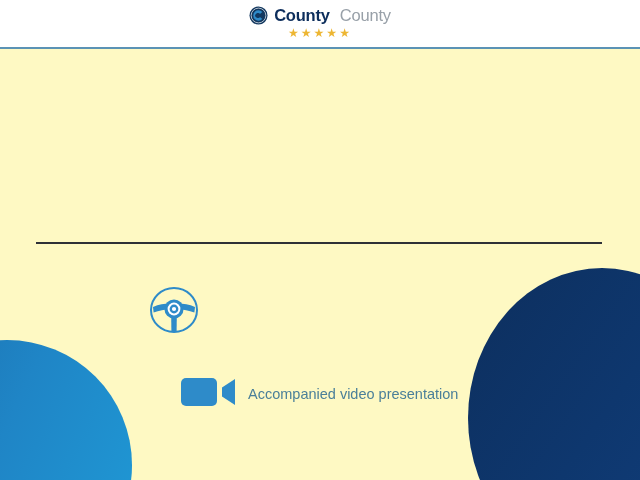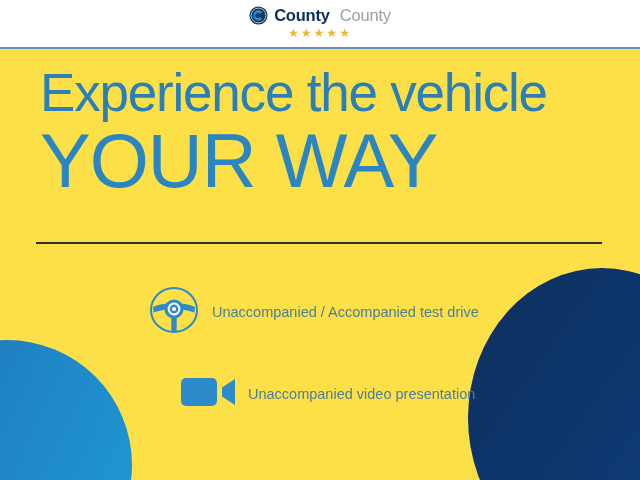--- a/index.html
+++ b/index.html
@@ -9,21 +9,21 @@
   }
   body {
     font-family: "Liberation Sans", sans-serif;
   }
 
   #banner {
     position: relative;
     width: 640px;
     height: 480px;
     overflow: hidden;
-    background: #fde047;
+    background: #fef9c3;
   }
 
   
   .deco-bl {
     position: absolute;
     left: -118px;
     top: 340px;
     width: 250px;
     height: 250px;
     border-radius: 50%;
@@ -180,50 +180,45 @@
           </svg>
         </span>
         <span class="brand-name">County</span>
         <span class="brand-sub">County</span>
       </div>
       <div class="stars">★★★★★</div>
     </div>
   </div>
   <div class="header-rule"></div>
 
-  <div class="headline">
-    <div class="headline-1">Experience the vehicle</div>
-    <div class="headline-2">YOUR WAY</div>
-  </div>
 
   <div class="divider"></div>
 
   <div class="feature feature-drive">
     <span class="feature-icon">
       <svg width="52" height="48" viewBox="0 0 52 48" xmlns="http://www.w3.org/2000/svg">
         <g fill="none" stroke="#2e8bc9" stroke-width="2">
           <ellipse cx="26" cy="24" rx="23" ry="22"></ellipse>
         </g>
         <g fill="#2e8bc9">
           <path d="M5 21 C11 18.5 17.5 17.5 22 17.6 L22 23.2 C17 23.4 11 24.6 5.6 26.6 Z"></path>
           <path d="M47 21 C41 18.5 34.5 17.5 30 17.6 L30 23.2 C35 23.4 41 24.6 46.4 26.6 Z"></path>
           <path d="M23.2 29.5 L28.8 29.5 L28.6 45.5 L23.4 45.5 Z"></path>
         </g>
         <circle cx="26" cy="23" r="9.6" fill="#2e8bc9"></circle>
         <circle cx="26" cy="23" r="6.4" fill="#ffffff"></circle>
         <circle cx="26" cy="23" r="4.4" fill="#2e8bc9"></circle>
         <circle cx="26" cy="23" r="2.1" fill="#ffffff"></circle>
       </svg>
     </span>
-    <span class="feature-label">Unaccompanied / Accompanied test drive</span>
   </div>
 
   <div class="feature feature-video">
     <span class="feature-icon">
       <svg width="56" height="32" viewBox="0 0 56 32" xmlns="http://www.w3.org/2000/svg">
         <rect x="1" y="2" width="36" height="28" rx="5" ry="5" fill="#2e8bc9"></rect>
         <path d="M55 3 L42 11.5 L42 20.5 L55 29 Z" fill="#2e8bc9"></path>
       </svg>
     </span>
-    <span class="feature-label">Unaccompanied video presentation</span>
+    <span class="feature-label">Accompanied video presentation</span>
   </div>
 
 </div>
 
 </body></html>

